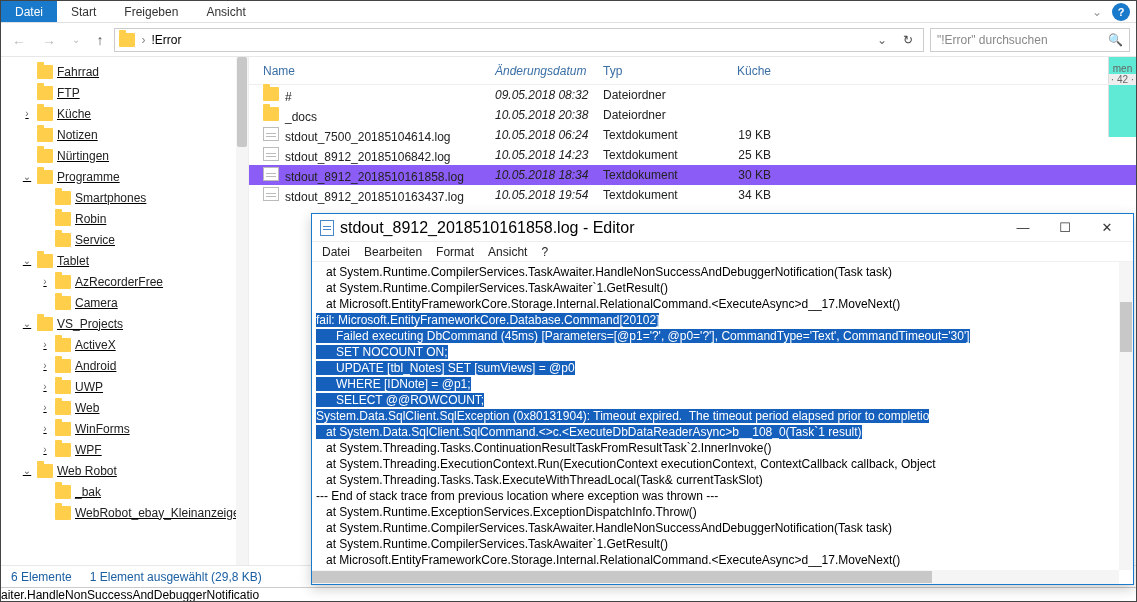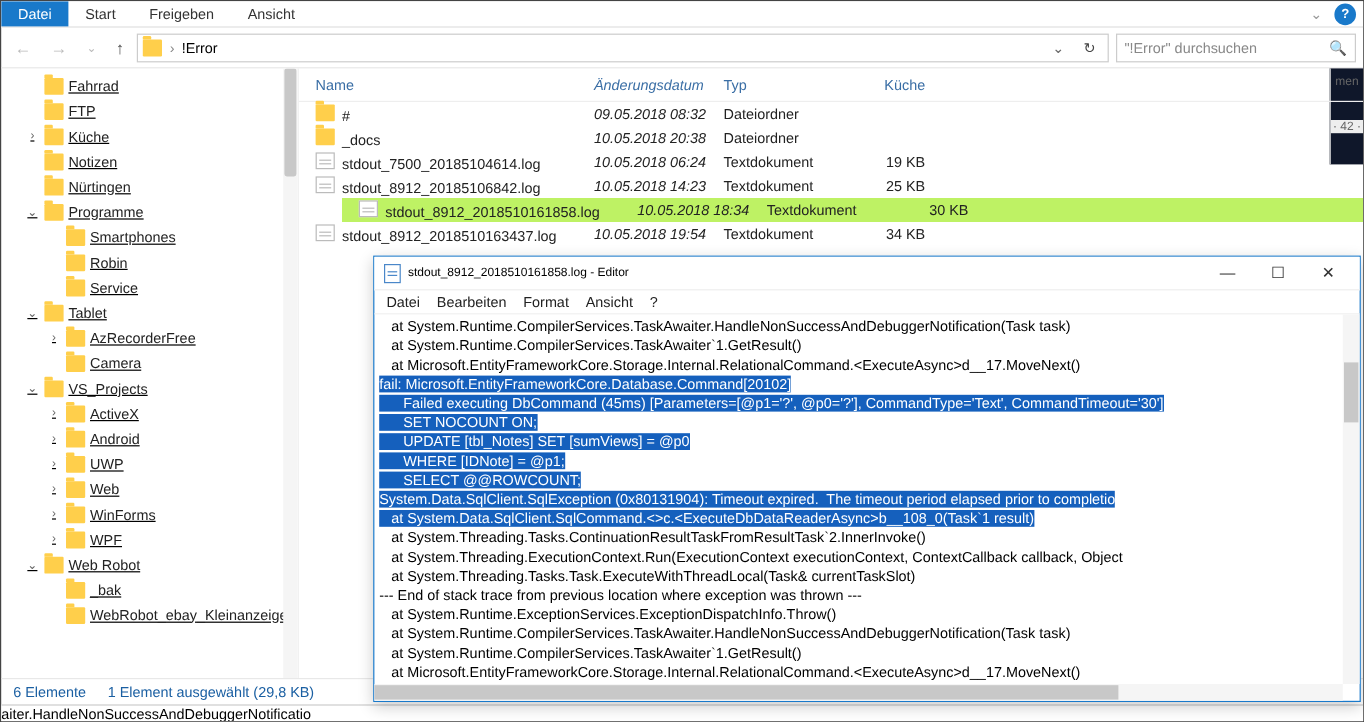--- a/index.html
+++ b/index.html
@@ -29,35 +29,35 @@
   .exp{width:12px;text-align:center;color:#666;font-size:10px;}
   .tree-item.d1{padding-left:20px;}
   .tree-item.d2{padding-left:38px;}
   .filelist{flex:1;position:relative;}
   .fl-header{display:flex;height:28px;align-items:center;border-bottom:1px solid #eee;color:#3a6ea5;padding-left:14px;}
   .col-name{width:232px;}
   .col-date{width:108px;font-style:italic;}
   .col-type{width:108px;}
   .col-size{width:60px;text-align:right;}
   .fl-row{display:flex;height:20px;align-items:center;padding-left:14px;color:#222;}
-  .fl-row.sel{background:#bef264;margin-left:36px;}
+  .fl-row.sel{background:#8b5cf6;}
   .fi{width:16px;height:14px;margin-right:6px;display:inline-block;}
   .fi.folder{background:#ffcf4b;border-radius:1px;position:relative;}
   .fi.folder::before{content:"";position:absolute;top:-3px;left:0;width:7px;height:3px;background:#ffcf4b;border-radius:1px 1px 0 0;}
   .fi.file{background:#fff;border:1px solid #bbb;position:relative;}
   .fi.file::after{content:"";position:absolute;left:2px;top:2px;right:2px;height:1px;box-shadow:0 0 #bbb,0 3px #bbb,0 6px #bbb;}
   .statusbar{height:22px;border-top:1px solid #e8e8e8;display:flex;align-items:center;padding:0 10px;gap:18px;color:#1a5fa2;font-size:12px;}
   .footer-strip{height:14px;background:#fff;font-size:12px;color:#000;font-family:Tahoma,sans-serif;white-space:nowrap;overflow:hidden;border-top:1px solid #ccc;display:flex;align-items:center;}
-  .side-strip{position:absolute;right:0;top:56px;width:28px;background:#0f172a;border-left:1px solid #ddd;height:80px;z-index:0;font-size:10px;color:#666;padding-top:6px;text-align:center;}
+  .side-strip{position:absolute;right:0;top:56px;width:28px;background:#5eead4;border-left:1px solid #ddd;height:80px;z-index:0;font-size:10px;color:#666;padding-top:6px;text-align:center;}
   
   .notepad{position:absolute;left:310px;top:212px;right:2px;height:372px;background:#fff;border:1px solid #1979ca;z-index:50;display:flex;flex-direction:column;box-shadow:0 4px 12px rgba(0,0,0,.2);}
   .np-title{height:28px;background:#fff;display:flex;align-items:center;padding:0 8px;gap:6px;border-bottom:1px solid #eee;}
   .np-title .doc-icon{width:14px;height:16px;background:#fff;border:1px solid #4a87c9;position:relative;}
   .np-title .doc-icon::after{content:"";position:absolute;top:2px;left:2px;right:2px;height:1px;box-shadow:0 0 #4a87c9,0 3px #4a87c9,0 6px #4a87c9;}
-  .np-title .t{flex:1;font-size:10px;color:#000;}
+  .np-title .t{flex:1;font-size:16px;color:#000;}
   .np-ctrl{width:36px;height:22px;display:flex;align-items:center;justify-content:center;color:#333;font-size:13px;}
   .np-menu{height:20px;display:flex;align-items:center;gap:14px;padding:0 10px;font-size:12px;color:#222;border-bottom:1px solid #f0f0f0;}
   .np-body{flex:1;overflow:hidden;position:relative;font-family:Consolas,"Courier New",monospace;font-size:12px;line-height:16px;white-space:pre;padding:2px 4px;color:#000;}
   .np-body .hl{background:#1560bd;color:#fff;}
   .np-vscroll{position:absolute;right:0;top:48px;bottom:14px;width:14px;background:#f5f5f5;}
   .np-vthumb{position:absolute;left:1px;right:1px;top:40px;height:50px;background:#c8c8c8;}
   .np-hscroll{position:absolute;left:0;right:14px;bottom:0;height:14px;background:#f5f5f5;}
   .np-hthumb{position:absolute;top:1px;bottom:1px;left:0;width:620px;background:#c8c8c8;}
 </style>
 </head>
@@ -86,21 +86,21 @@
     <span class="addr-refresh">↻</span>
   </div>
   <div class="searchbox">
     <span>"!Error" durchsuchen</span>
     <span class="mag">🔍</span>
   </div>
 </div>
 
 <div class="side-strip">
   <div>men</div>
-  <div style="margin-top:26px;background:#eee;">· 42 ·</div>
+  <div style="background:#eee;">· 42 ·</div>
 </div>
 
 <div class="main">
   <div class="tree" id="tree">
     <div class="tree-item d1">
         <span class="exp"></span>
         <span class="folder-icon-sm"></span>
         <span>Fahrrad</span>
       </div>
       <div class="tree-item d1">

